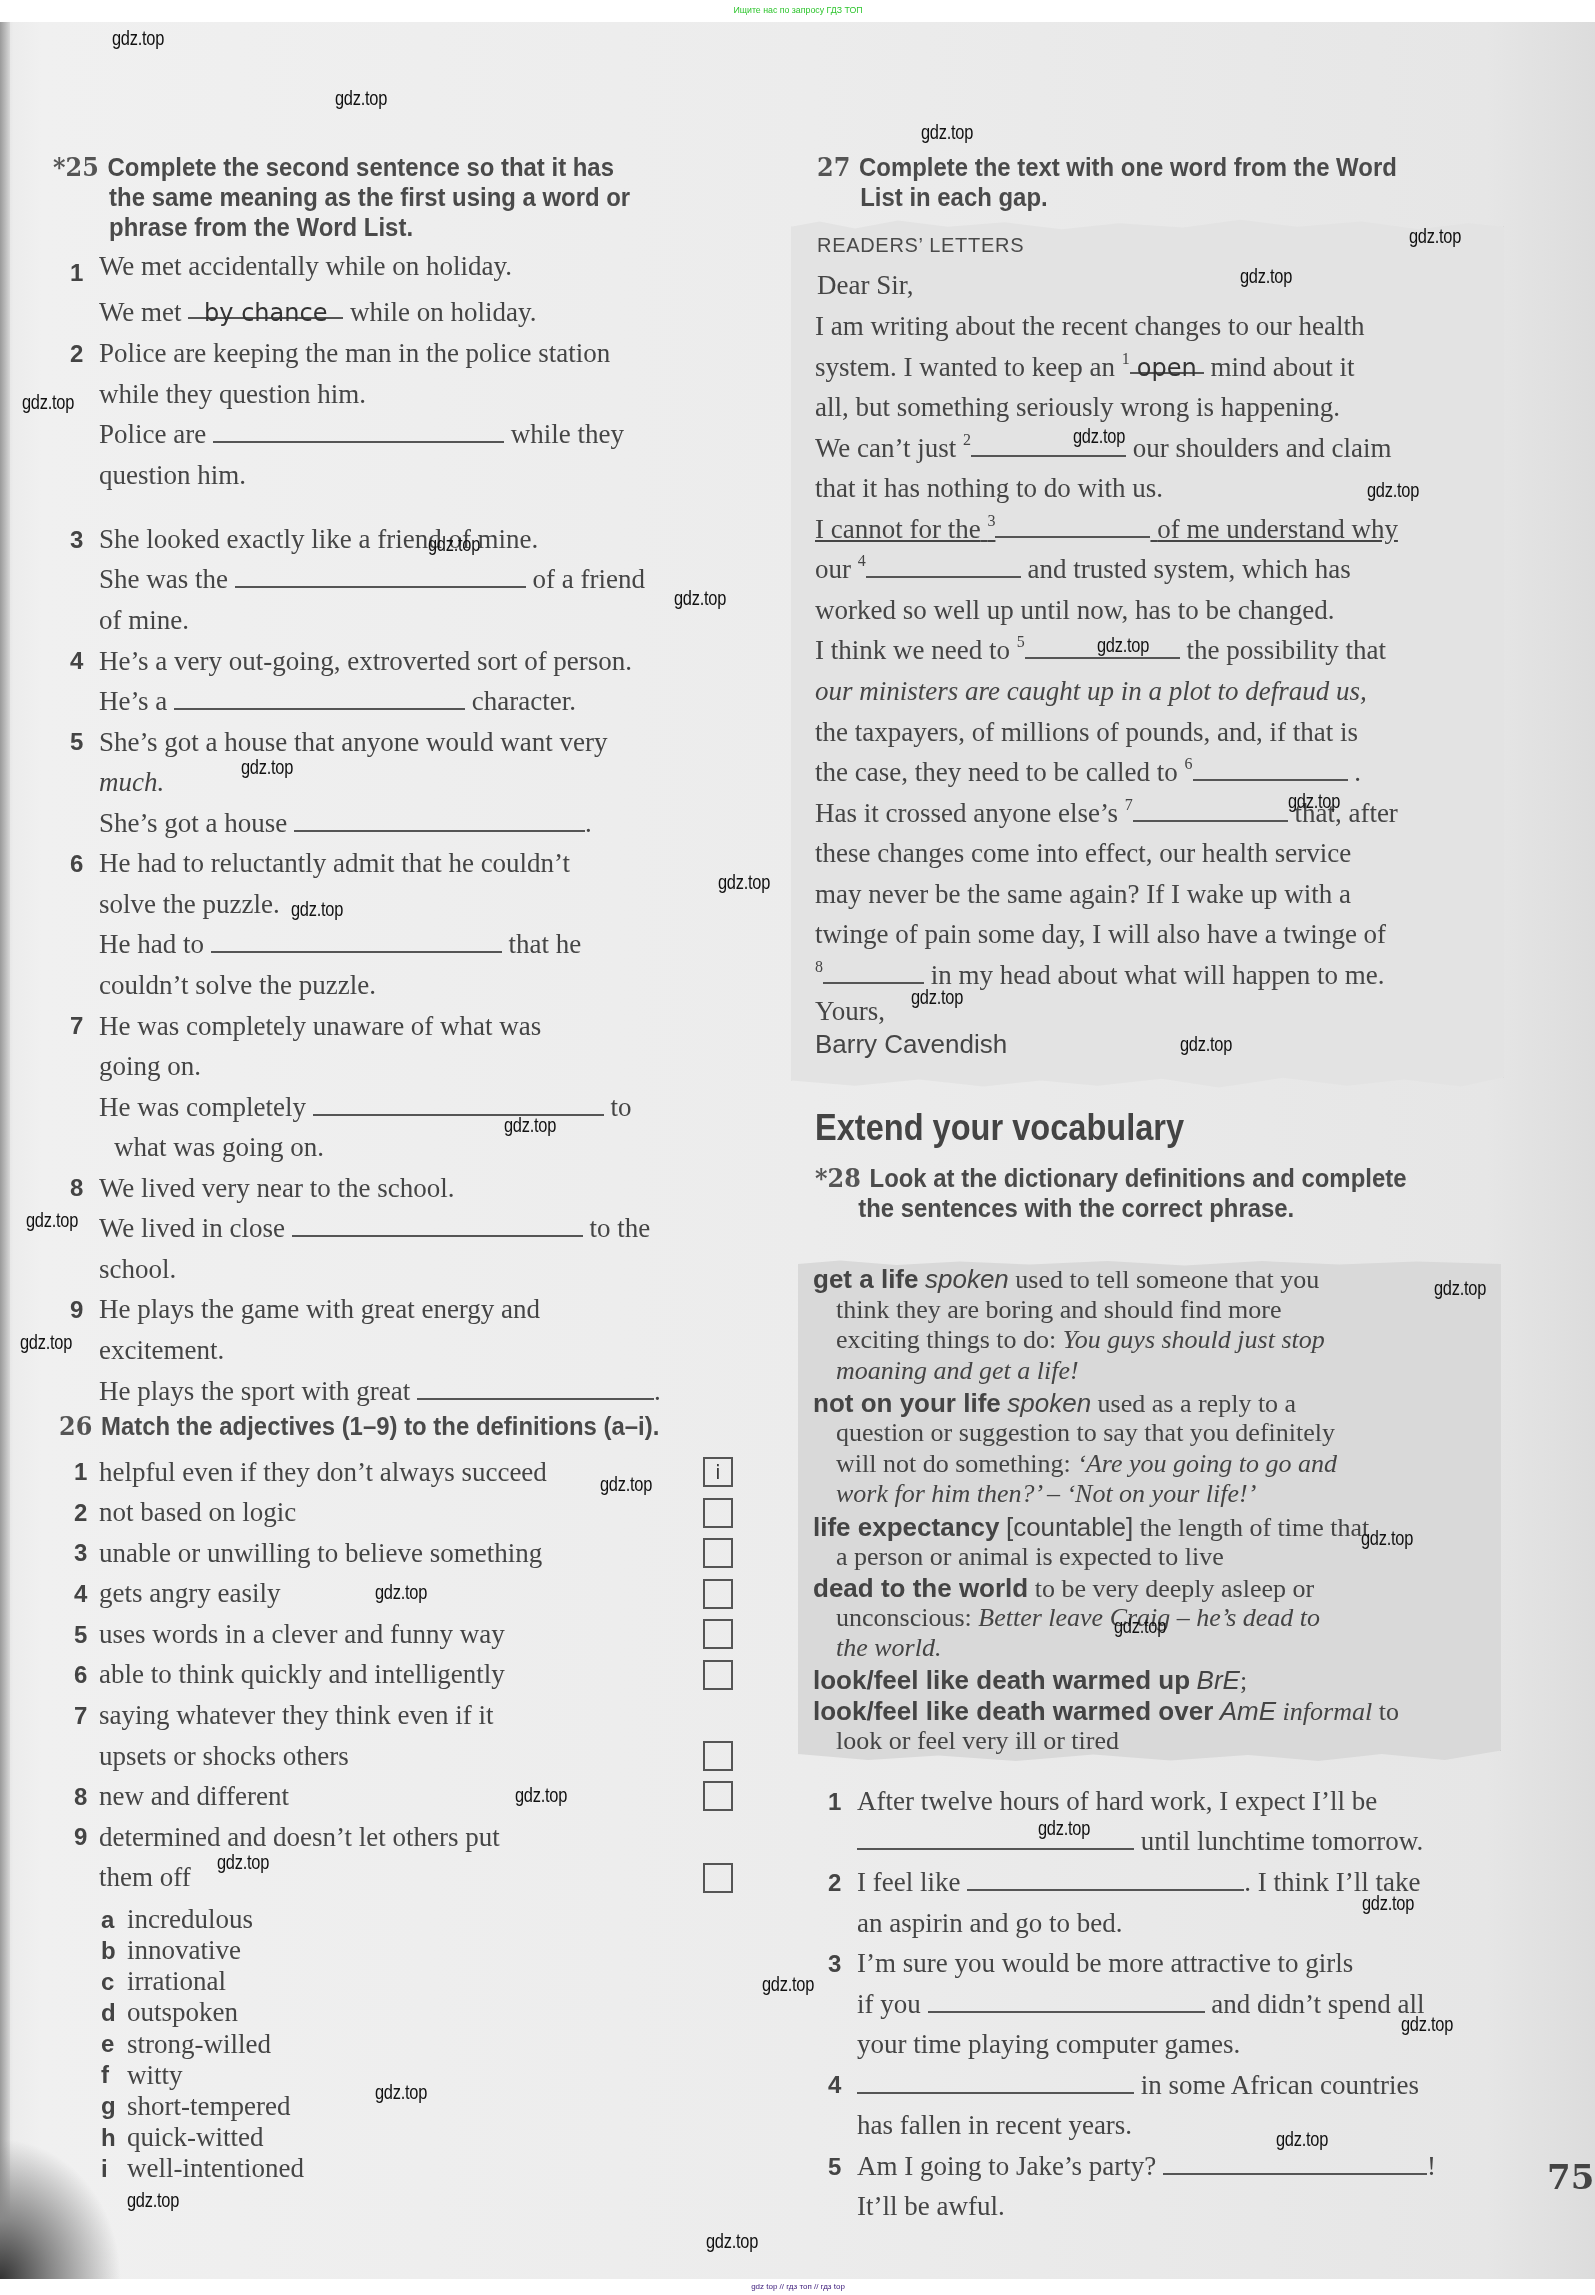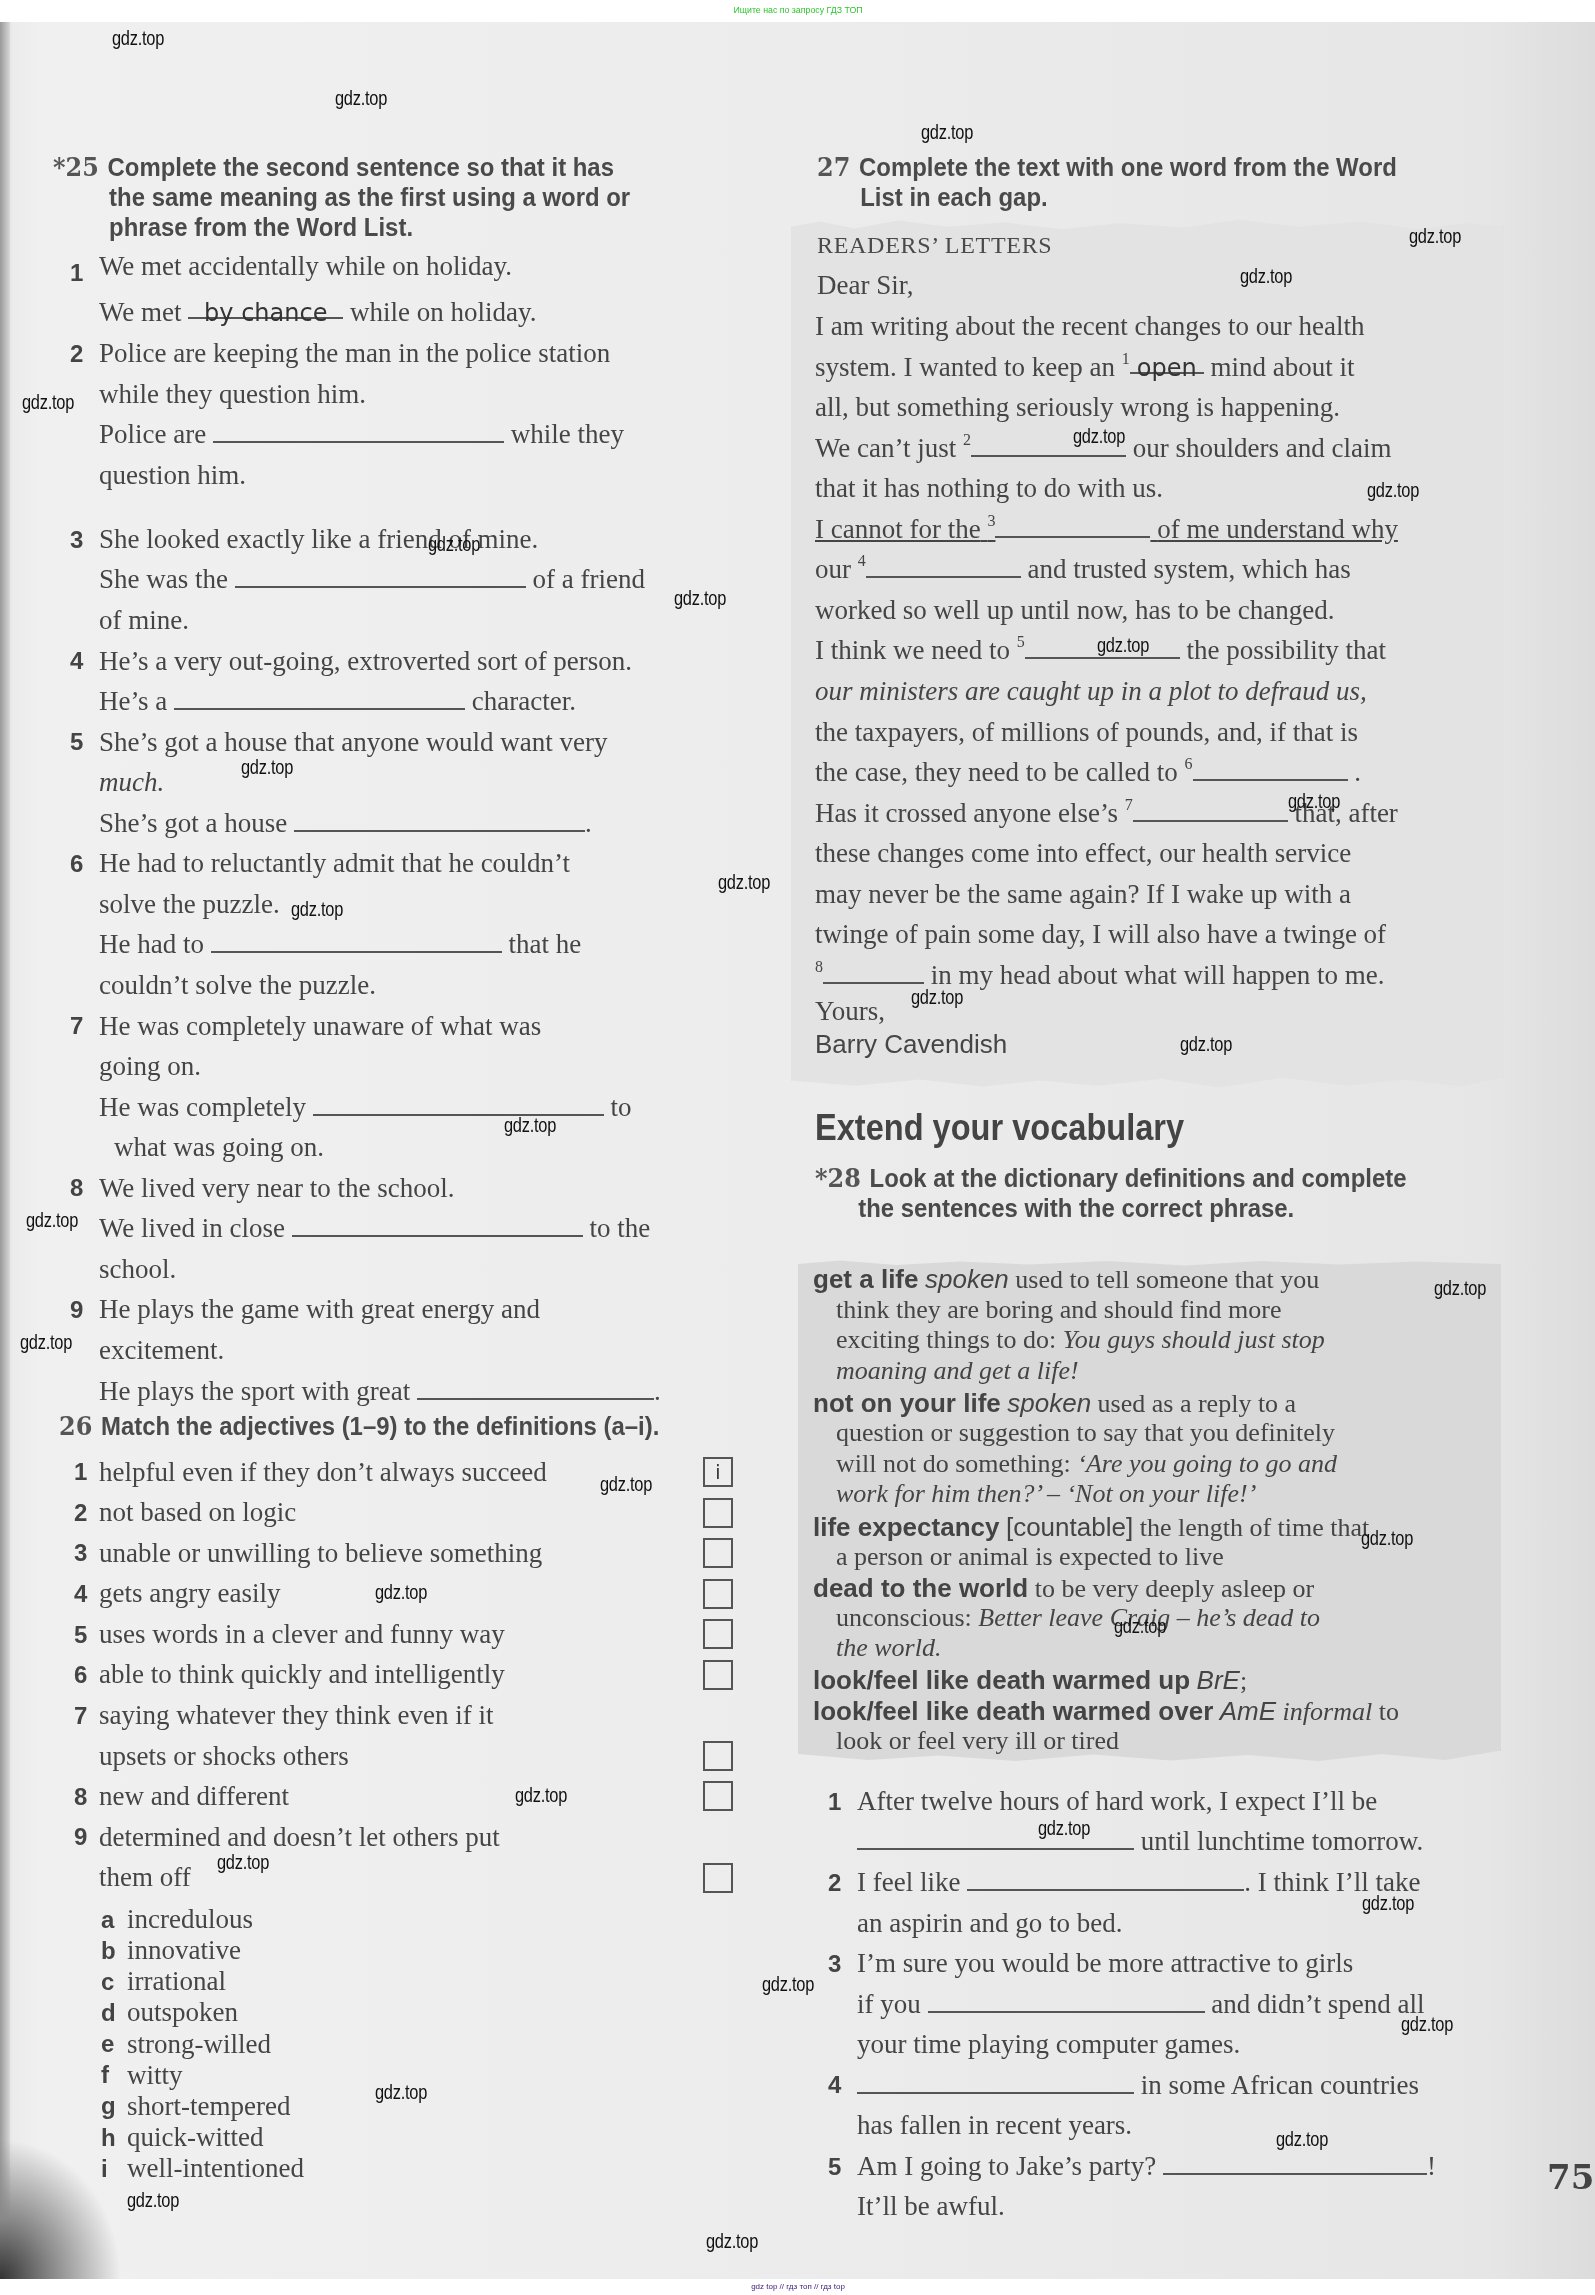--- a/index.html
+++ b/index.html
@@ -50,21 +50,21 @@
   .letter-box {
     position: absolute; left: 791px; top: 196px; width: 713px; height: 872px;
     background: #e3e3e3; box-shadow: 4px 5.4px 9.5px rgba(0,0,0,0.35);
     clip-path: polygon(0% 1%, 4% 0.4%, 9% 1.2%, 15% 0.3%, 22% 1%, 30% 0.5%, 38% 1.3%, 46% 0.6%, 55% 1.1%, 63% 0.2%, 71% 1%, 80% 0.4%, 88% 1.3%, 95% 0.6%, 100% 1%, 100% 98.5%, 94% 99.6%, 86% 98.8%, 78% 99.5%, 69% 98.6%, 60% 99.7%, 52% 98.7%, 43% 99.5%, 35% 98.9%, 27% 99.6%, 18% 98.8%, 9% 99.5%, 0% 98.9%);
   }
   .dict-box {
     position: absolute; left: 798px; top: 1237px; width: 703px; height: 504px;
     background: #d9d9d9; box-shadow: 4px 5.4px 9.5px rgba(0,0,0,0.35);
     clip-path: polygon(0% 1%, 6% 0.3%, 14% 1.2%, 23% 0.5%, 33% 1.1%, 44% 0.4%, 55% 1.3%, 66% 0.4%, 77% 1.1%, 88% 0.5%, 100% 1%, 100% 97.5%, 92% 99.4%, 83% 98.2%, 74% 99.6%, 64% 98.4%, 53% 99.5%, 42% 98.3%, 31% 99.6%, 20% 98.5%, 10% 99.4%, 0% 98.2%);
   }
-  .letter-title { font-family: Liberation Serif, serif; font-size: 24px; letter-spacing: 0.7px; color: #4a4a4a; }
+  .letter-title { font-family: Liberation Sans, sans-serif; font-size: 20px; letter-spacing: 0.7px; color: #4a4a4a; }
   .sans { font-family: "Liberation Sans", sans-serif; }
   .dict-line { position: absolute; white-space: nowrap; font-family: "Liberation Serif", serif; font-size: 26px; line-height: 30px; color: #444; }
   .dict-line b { font-family: "Liberation Sans", sans-serif; font-weight: bold; color: #444; }
   .dict-line .sp { font-family: "Liberation Sans", sans-serif; font-style: italic; }
   .dict-line i { font-style: italic; }
   .vocab-heading {
     position: absolute; left: 815px; top: 1085px; font-family: "Liberation Sans", sans-serif;
     font-weight: bold; font-size: 37px; color: #444; transform: scaleX(0.88); transform-origin: left top;
   }
   .page-number {

